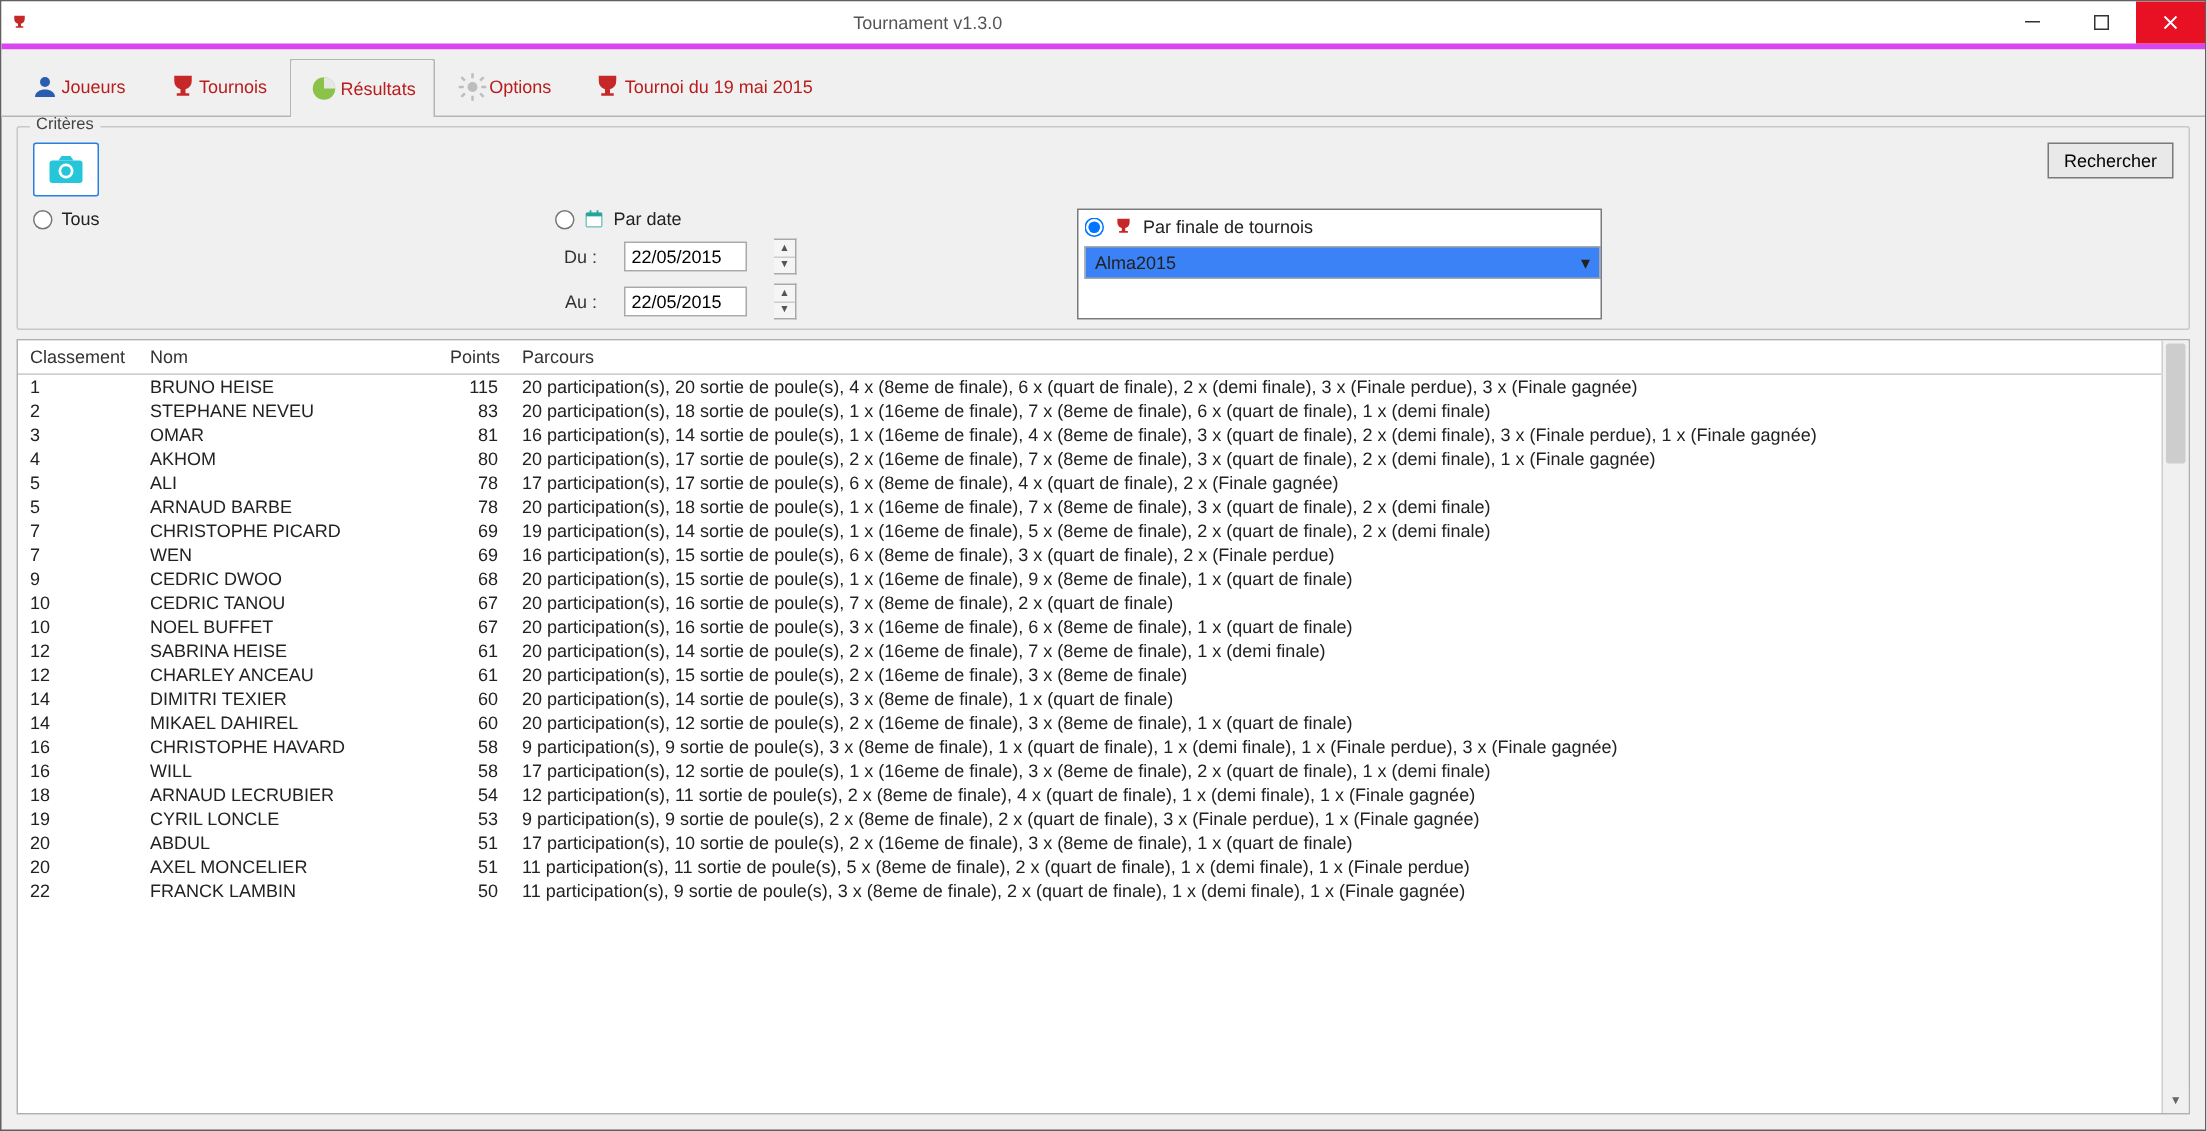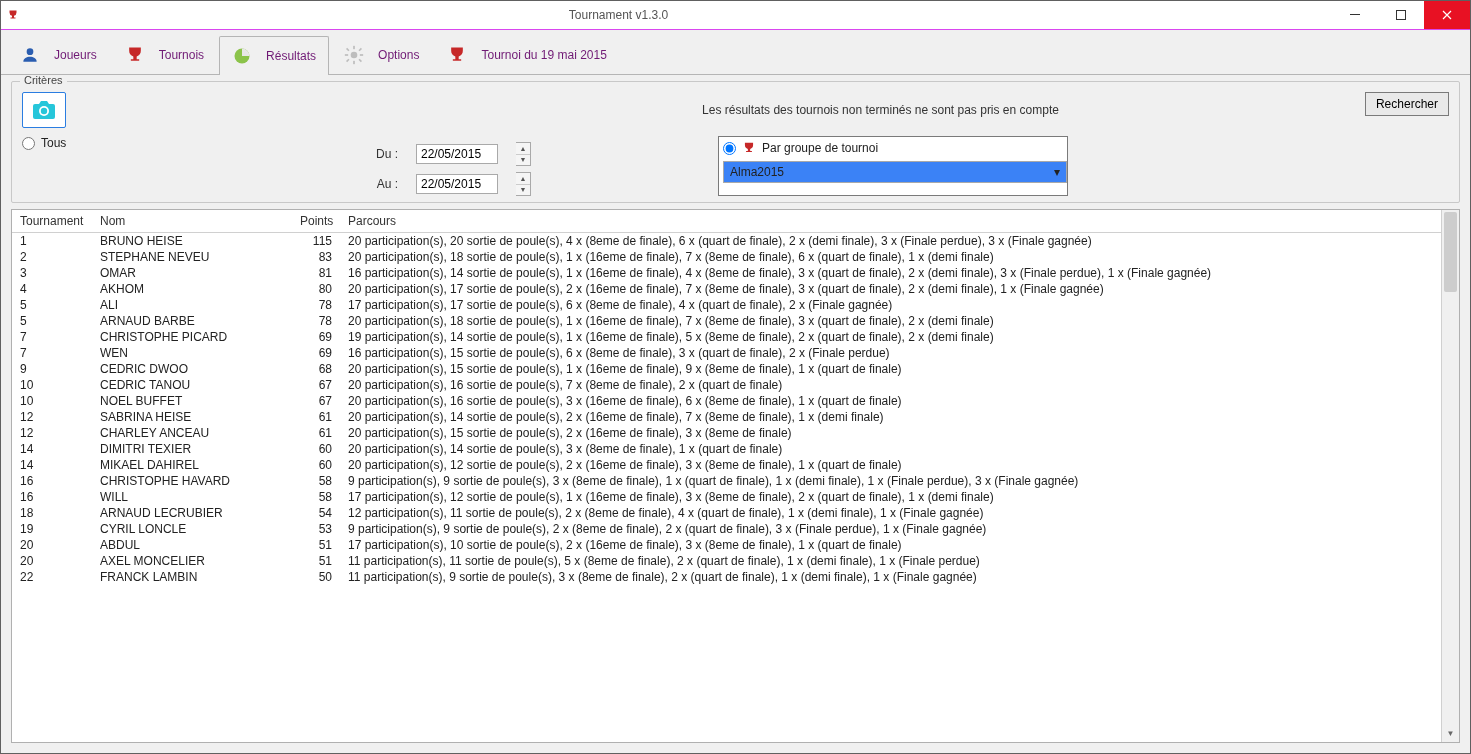--- a/index.html
+++ b/index.html
@@ -1,25 +1,25 @@
 <!DOCTYPE html>
 <html><head>
 <meta charset="utf-8">
 <style>
   html,body{margin:0;padding:0;height:100%;font-family:"Segoe UI",Tahoma,sans-serif;font-size:12px;color:#222;background:#fff;user-select:none}
   .window{width:1471px;height:754px;border:1px solid #606060;background:#f0f0f0;display:flex;flex-direction:column;box-sizing:border-box}
-  .titlebar{height:28px;background:#fff;display:flex;align-items:center;padding-left:6px;border-bottom:1px solid #d946ef}
+  .titlebar{height:28px;background:#fff;display:flex;align-items:center;padding-left:6px;border-bottom:4px solid #d946ef}
   .titlebar .app-icon{width:12px;height:12px;margin-right:6px}
   .titlebar .title{flex:1;text-align:center;color:#555;font-size:12px;margin-right:120px}
   .win-btns{display:flex}
   .win-btn{width:46px;height:28px;display:flex;align-items:center;justify-content:center}
   .win-close{background:#e81123;color:#fff}
   
   .tabbar{display:flex;align-items:flex-end;height:40px;background:#f0f0f0;border-bottom:1px solid #b5b5b5;padding:4px 6px 0 6px;gap:2px}
-  .tab{display:flex;align-items:center;gap:14px;padding:6px 12px;border:1px solid transparent;border-bottom:none;border-radius:2px 2px 0 0;color:#701a75;cursor:default;height:26px}
+  .tab{display:flex;align-items:center;gap:1px;padding:6px 12px;border:1px solid transparent;border-bottom:none;border-radius:2px 2px 0 0;color:#b91c1c;cursor:default;height:26px}
   .tab.active{background:#f0f0f0;border-color:#b5b5b5;position:relative;top:1px}
   .tab-icon{width:20px;height:20px;display:flex;align-items:center;justify-content:center}
   
   .content{flex:1;display:flex;flex-direction:column;padding:6px 10px 10px 10px;gap:6px;overflow:hidden}
   .fieldset{border:1px solid #c8c8c8;border-radius:2px;padding:10px 10px 6px 10px;position:relative;background:#f0f0f0}
   .fieldset-legend{position:absolute;top:-8px;left:8px;background:#f0f0f0;padding:0 4px;font-size:11px;color:#444}
   .camera-btn{width:42px;height:34px;background:#fff;border:1px solid #2a7de1;border-radius:2px;display:flex;align-items:center;justify-content:center}
   .info-line{color:#333}
   .search-btn{border:1px solid #7a7a7a;background:#e9e9e9;padding:4px 10px;font-size:12px}
   .radio-row{display:flex;align-items:center;gap:6px;color:#222}
@@ -148,34 +148,45 @@
         <div class="camera-btn">
           <span>
               <svg width="24" height="20" viewBox="0 0 24 20">
                 <rect x="1" y="4" width="22" height="15" rx="2" fill="#26c6da"></rect>
                 <path d="M7 4l2-3h6l2 3" fill="#26c6da"></path>
                 <circle cx="12" cy="11" r="5" fill="#fff"></circle>
                 <circle cx="12" cy="11" r="3.2" fill="#26c6da"></circle>
               </svg>
             </span>
         </div>
-        <span class="info-line" style="margin-left:330px;align-self:center">Les résultats des tournois non terminés ne sont pas pris en compte</span>
         <button class="search-btn">Rechercher</button>
       </div>
 
       <div class="blocks">
 
         <div class="block" style="width:330px">
           <label class="radio-row">
             <input type="radio" name="crit" style="">
               <span>Tous</span>
           </label>
         </div>
 
         <div class="block" style="width:330px">
+          <label class="radio-row">
+            <input type="radio" name="crit" style="">
+            <span>
+                <svg width="14" height="14" viewBox="0 0 24 24">
+                  <rect x="3" y="5" width="18" height="16" rx="1" fill="#fff" stroke="#26a69a"></rect>
+                  <rect x="3" y="5" width="18" height="4" fill="#26a69a"></rect>
+                  <rect x="7" y="2" width="2" height="5" fill="#26a69a"></rect>
+                  <rect x="15" y="2" width="2" height="5" fill="#26a69a"></rect>
+                </svg>
+              </span>
+            <span>Par date</span>
+          </label>
           <div class="date-box">
             <span class="date-label">Du :</span>
             <input class="date-input" value="22/05/2015" style="">
             <div class="spinner">
                 <div>▲</div>
                 <div>▼</div>
               </div>
           </div>
           <div class="date-box">
             <span class="date-label">Au :</span>
@@ -188,21 +199,21 @@
         </div>
 
         <div class="block group-sel" style="width:340px">
           <label class="radio-row">
             <input type="radio" name="crit" checked="" style="">
             <span>
                 <svg width="14" height="14" viewBox="0 0 24 24">
                   <path fill="#c62828" d="M5 3h14v4a7 7 0 0 1-5 6.7V17h3v2H7v-2h3v-3.3A7 7 0 0 1 5 7V3z"></path>
                 </svg>
               </span>
-            <span>Par groupe de tournoi</span>
+            <span>Par finale de tournois</span>
           </label>
           <div class="combo" style="margin-top:6px">
             <span>Alma2015</span>
             <span>▾</span>
           </div>
         </div>
 
       </div>
     </div>
 
@@ -210,21 +221,21 @@
       <div class="table-body">
         <table>
           <colgroup>
               <col class="col-rank">
               <col class="col-name">
               <col class="col-pts">
               <col class="col-parc">
             </colgroup>
           <thead>
             <tr>
-              <th>Tournament</th>
+              <th>Classement</th>
               <th>Nom</th>
               <th style="text-align:right">Points</th>
               <th>Parcours</th>
             </tr>
           </thead>
           <tbody id="rows">
               <tr>
                 <td>1</td>
                 <td>BRUNO HEISE</td>
                 <td style="text-align:right">115</td>

